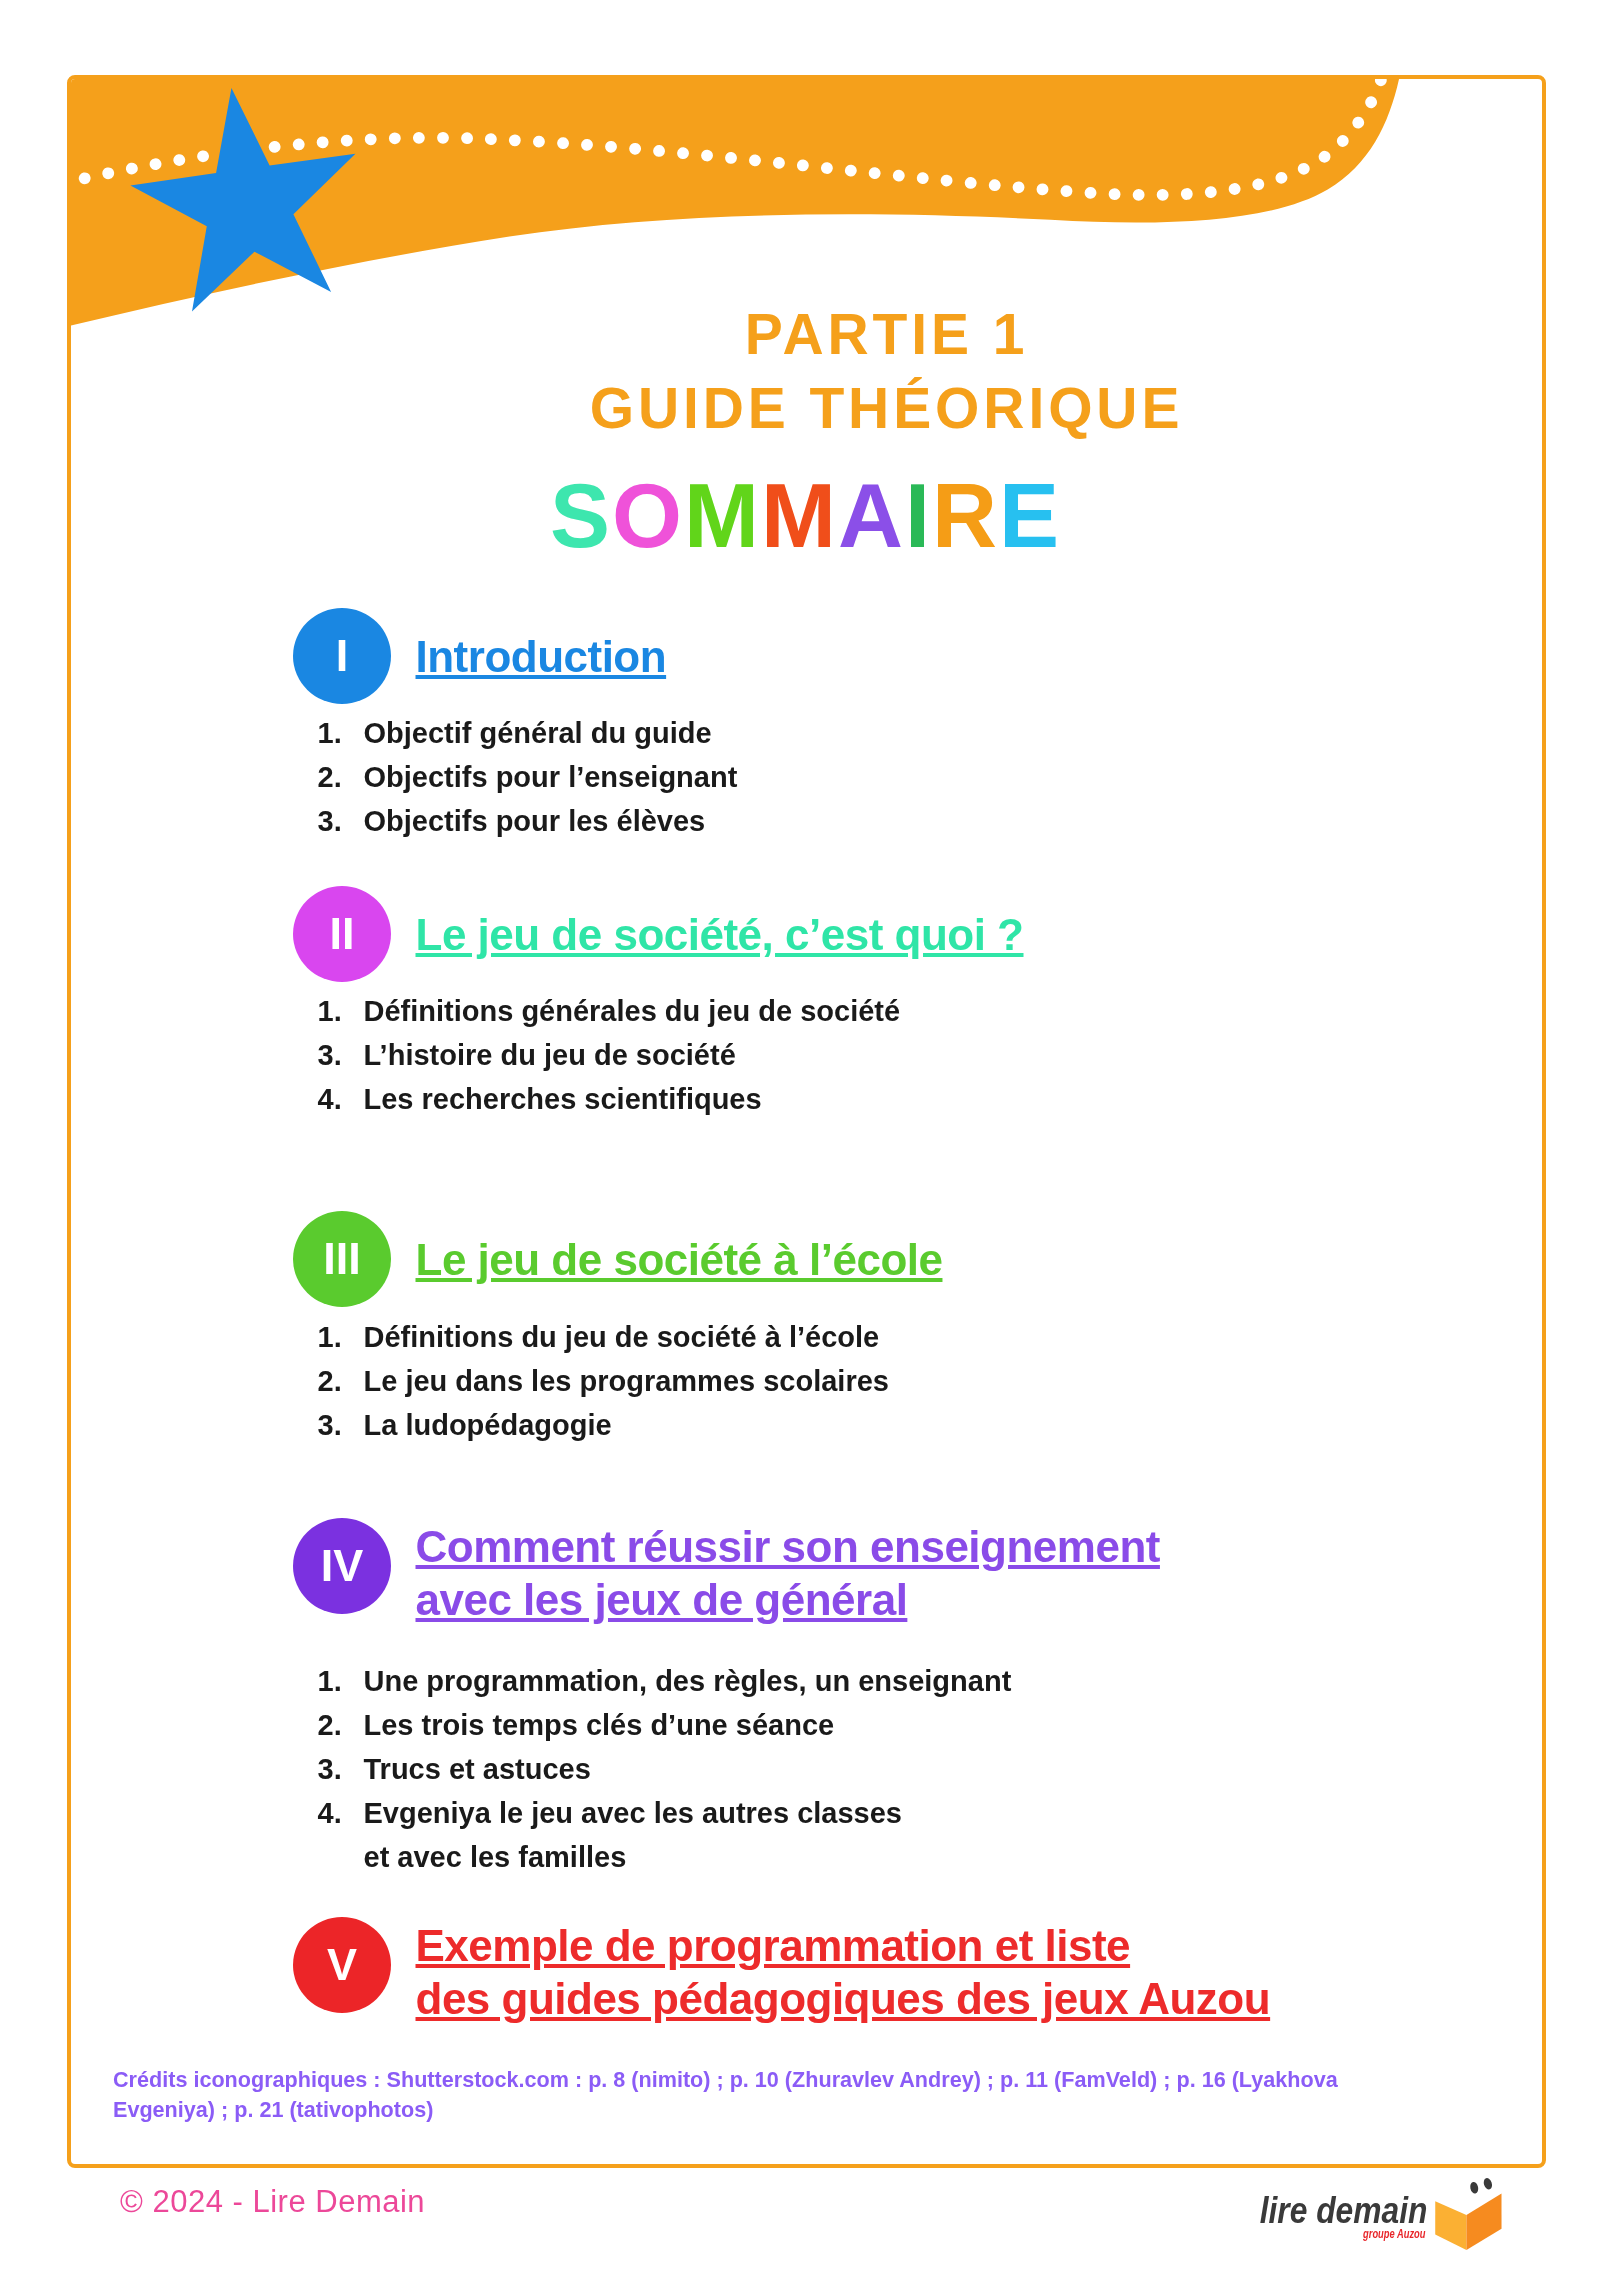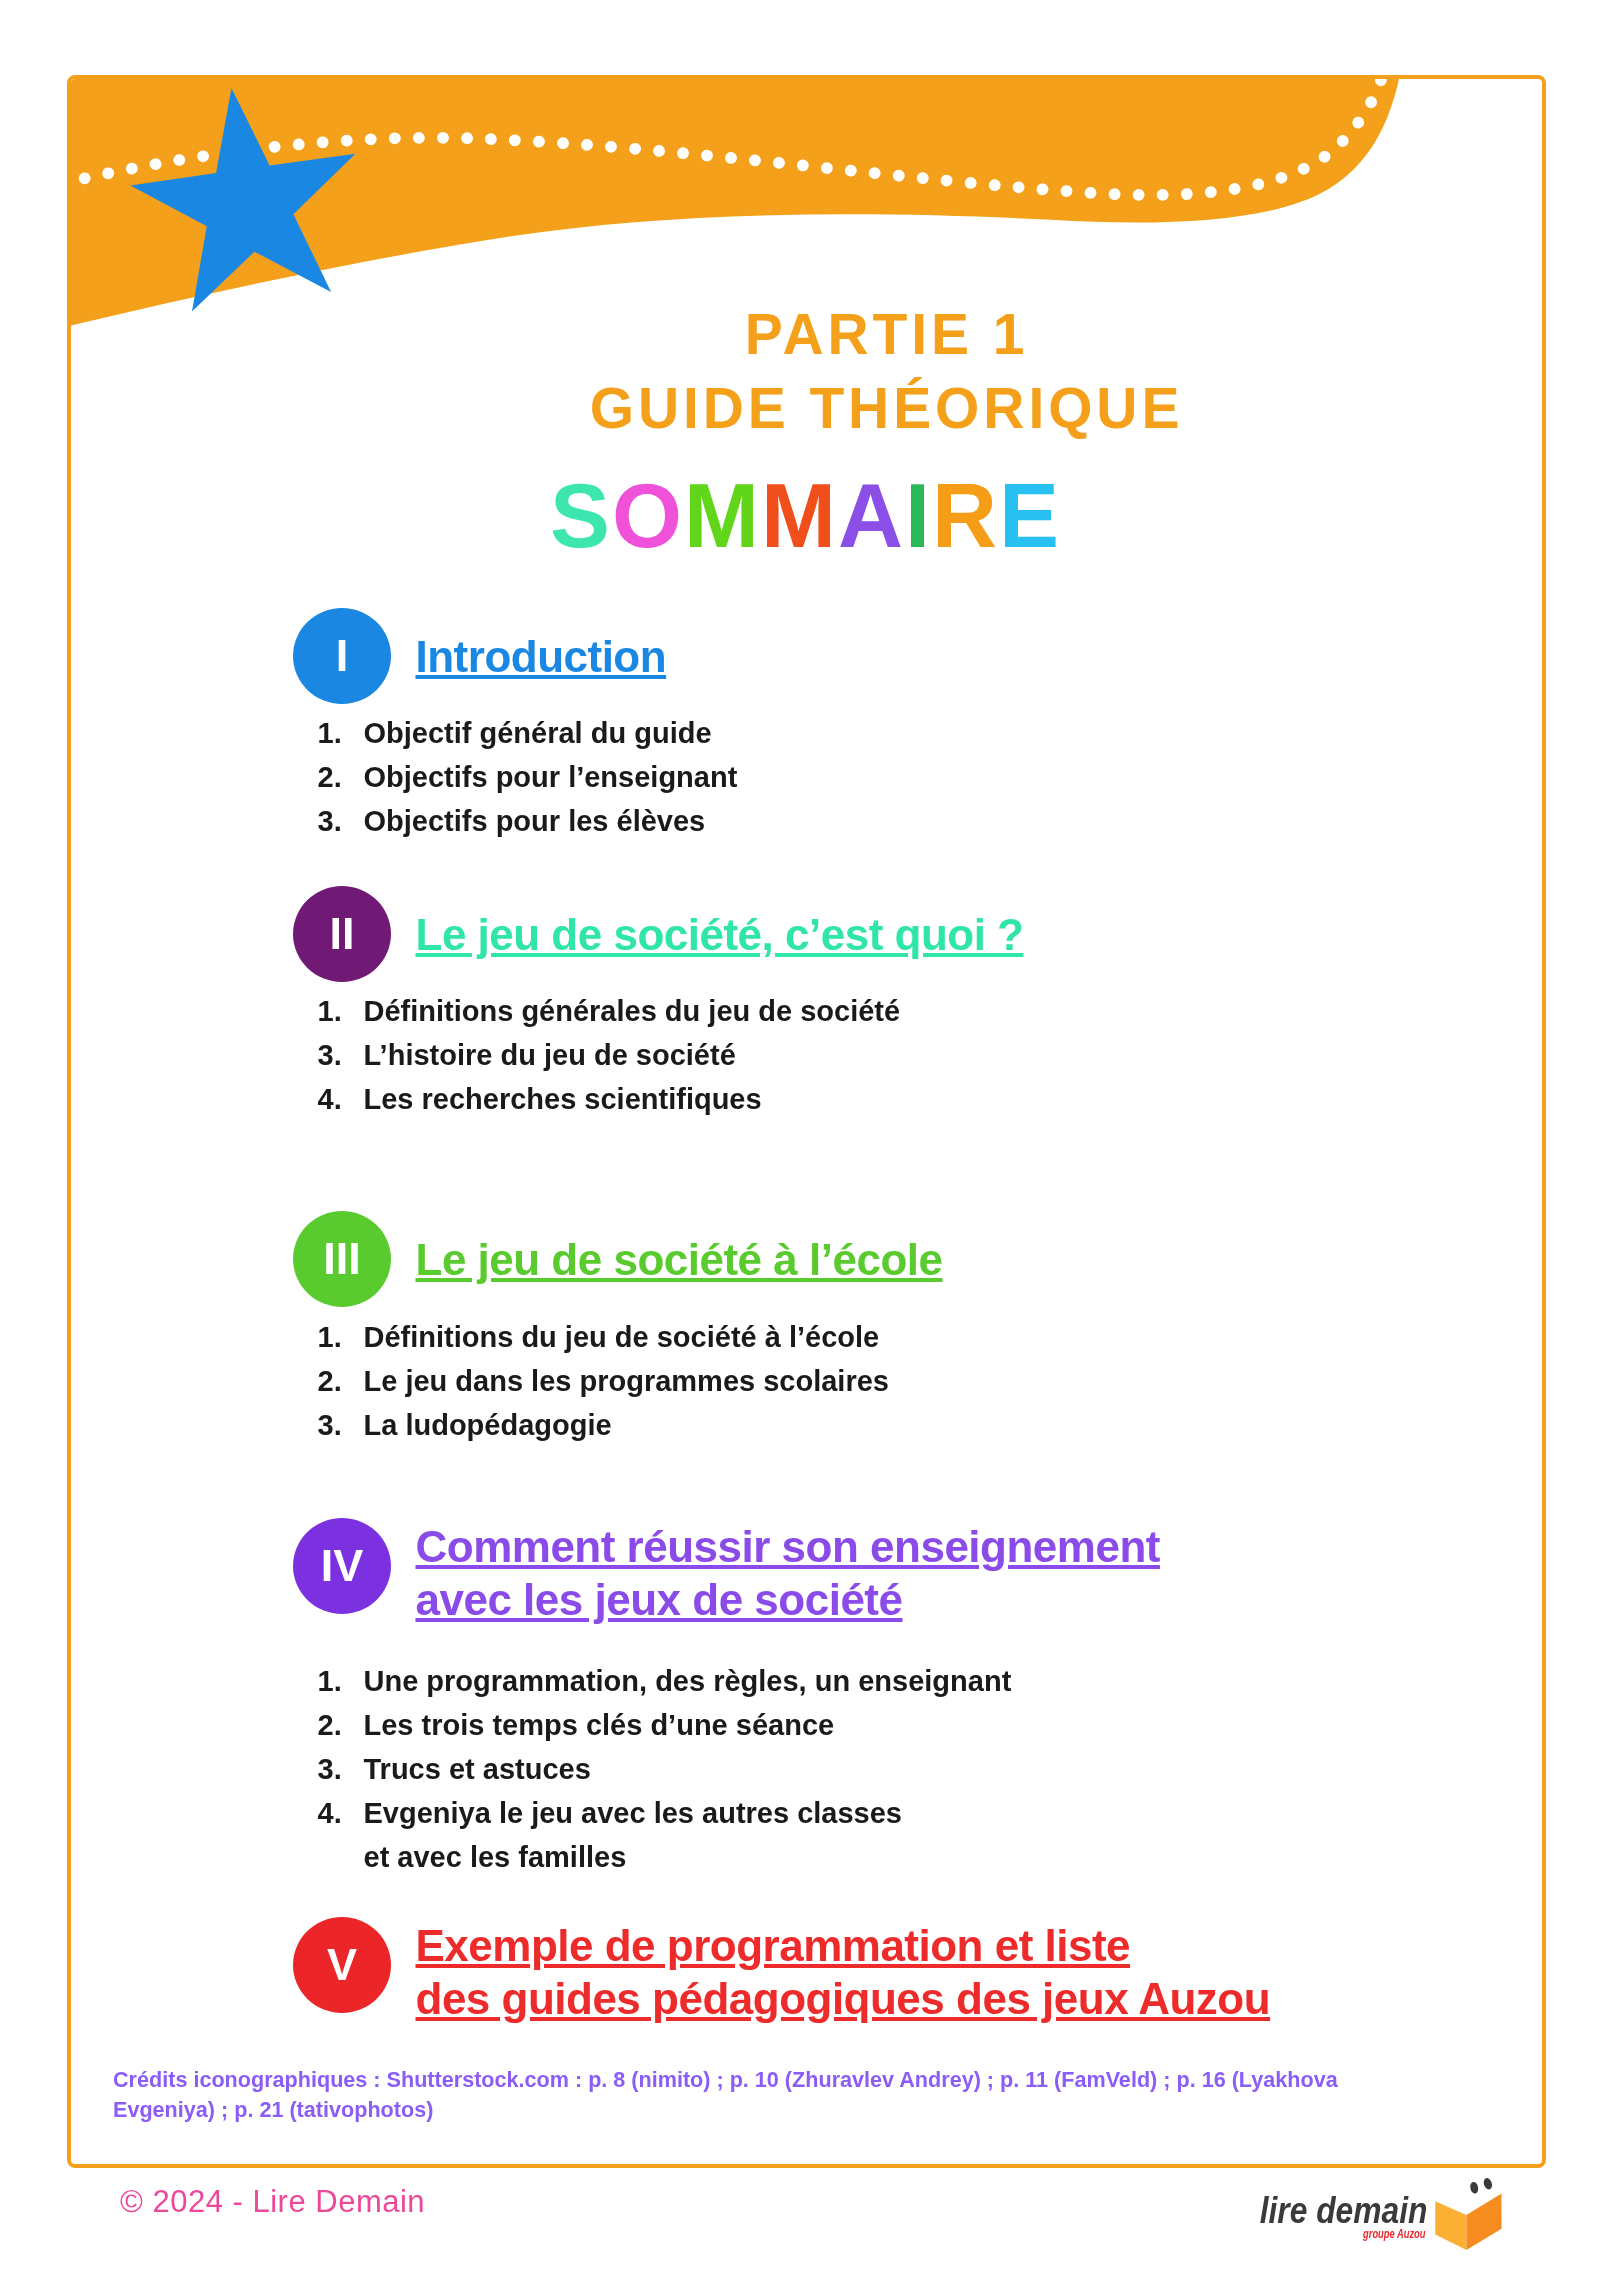--- a/index.html
+++ b/index.html
@@ -90,21 +90,21 @@
     </div>
     <ol class="items">
       <li class="item"><span class="inum">1.</span><span class="itxt">Objectif général du guide</span></li>
       <li class="item"><span class="inum">2.</span><span class="itxt">Objectifs pour l’enseignant</span></li>
       <li class="item"><span class="inum">3.</span><span class="itxt">Objectifs pour les élèves</span></li>
     </ol>
   </section>
 
   <section class="sec sec2 one" style="top:807px">
     <div class="sec-head">
-      <div class="num-circle" style="background-color: #701a75;">II</div>
+      <div class="num-circle" style="background-color: #d946ef;">II</div>
       <h2 class="sec-title" style="color: rgb(47, 229, 167);">
         <span class="tl">Le jeu de société, c’est quoi ?</span>
         <span class="tl"></span>
       </h2>
     </div>
     <ol class="items">
       <li class="item"><span class="inum">1.</span><span class="itxt">Définitions générales du jeu de société</span></li>
       <li class="item"><span class="inum">3.</span><span class="itxt">L’histoire du jeu de société</span></li>
       <li class="item"><span class="inum">4.</span><span class="itxt">Les recherches scientifiques</span></li>
     </ol>
@@ -123,21 +123,21 @@
       <li class="item"><span class="inum">2.</span><span class="itxt">Le jeu dans les programmes scolaires</span></li>
       <li class="item"><span class="inum">3.</span><span class="itxt">La ludopédagogie</span></li>
     </ol>
   </section>
 
   <section class="sec sec4 two" style="top:1439px">
     <div class="sec-head">
       <div class="num-circle" style="background-color: rgb(123, 49, 224);">IV</div>
       <h2 class="sec-title" style="color: rgb(138, 75, 232);">
         <span class="tl">Comment réussir son enseignement</span>
-        <span class="tl">avec les jeux de société</span>
+        <span class="tl">avec les jeux de général</span>
       </h2>
     </div>
     <ol class="items">
       <li class="item"><span class="inum">1.</span><span class="itxt">Une programmation, des règles, un enseignant</span></li>
       <li class="item"><span class="inum">2.</span><span class="itxt">Les trois temps clés d’une séance</span></li>
       <li class="item"><span class="inum">3.</span><span class="itxt">Trucs et astuces</span></li>
       <li class="item"><span class="inum">4.</span><span class="itxt">Evgeniya le jeu avec les autres classes</span></li>
       <li class="item"><span class="inum"></span><span class="itxt">et avec les familles</span></li>
     </ol>
   </section>

